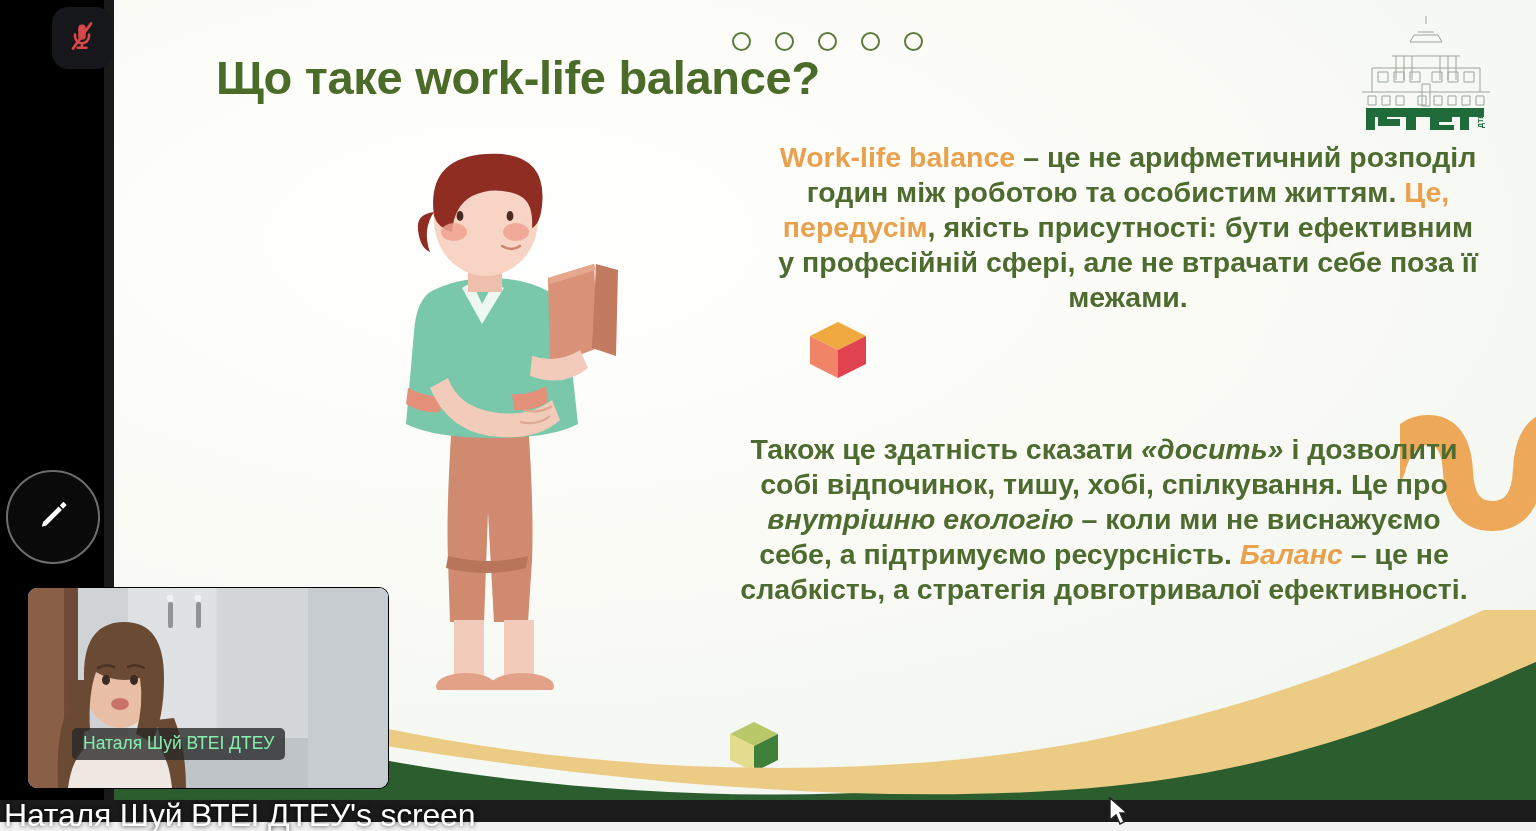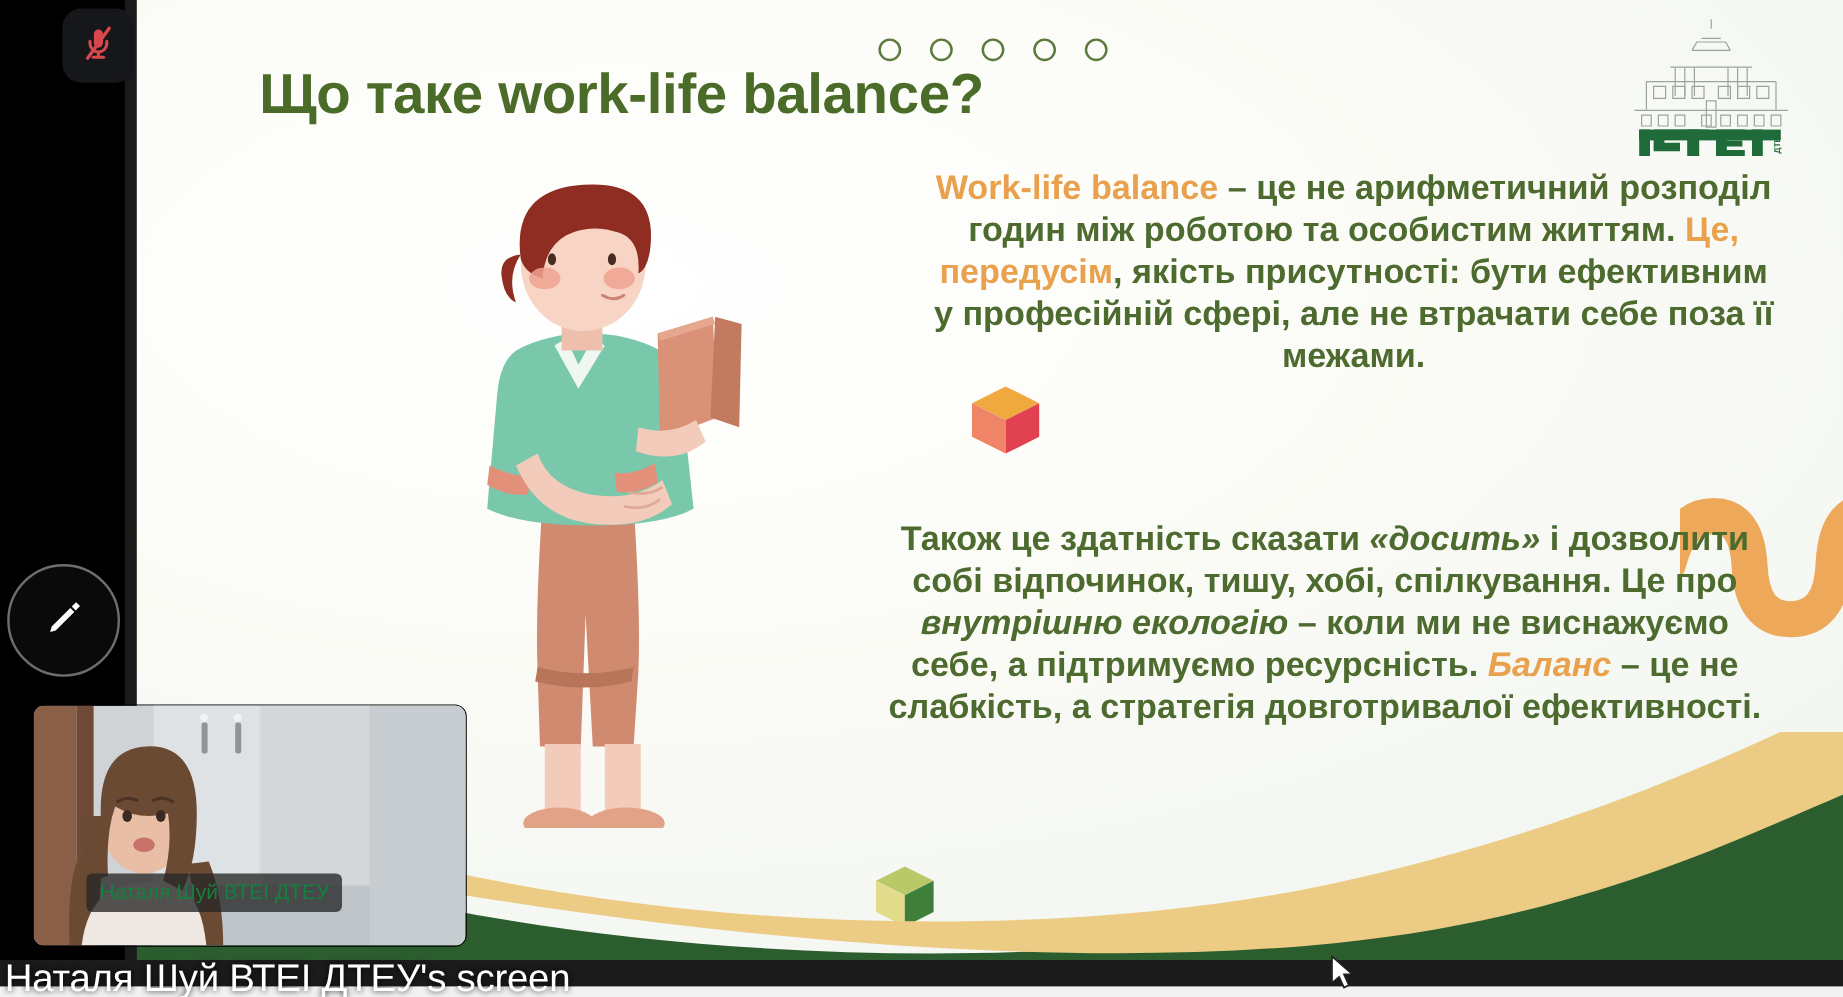--- a/index.html
+++ b/index.html
@@ -62,21 +62,21 @@
 
   
   .waves { position:absolute; left:0; bottom:0; width:1424px; height:190px; }
 
   
   .tile { position:absolute; left:28px; top:588px; width:360px; height:200px;
           border-radius:9px; overflow:hidden; z-index:40;
           box-shadow:0 0 0 1px #000; }
   .tile-bg { position:absolute; inset:0; }
   .tile-name { position:absolute; left:44px; bottom:28px;
-               background:rgba(38,38,38,0.78); color:#15803d;
+               background:rgba(38,38,38,0.78); color:#86efac;
                font-size:17.5px; padding:5px 11px 6px; border-radius:5px;
                white-space:nowrap; }
 
   
   .bottombar { position:absolute; left:0; bottom:0; width:1536px; height:31px;
                background:#1b1b1b; z-index:50; }
   .screen-label { position:absolute; left:4px; bottom:-3px; color:#fff;
                   font-size:32px; letter-spacing:-0.2px; white-space:nowrap;
                   text-shadow:0 0 5px rgba(0,0,0,0.85); z-index:55; }
   .taskline { position:absolute; left:0; bottom:0; width:1536px; height:9px;

